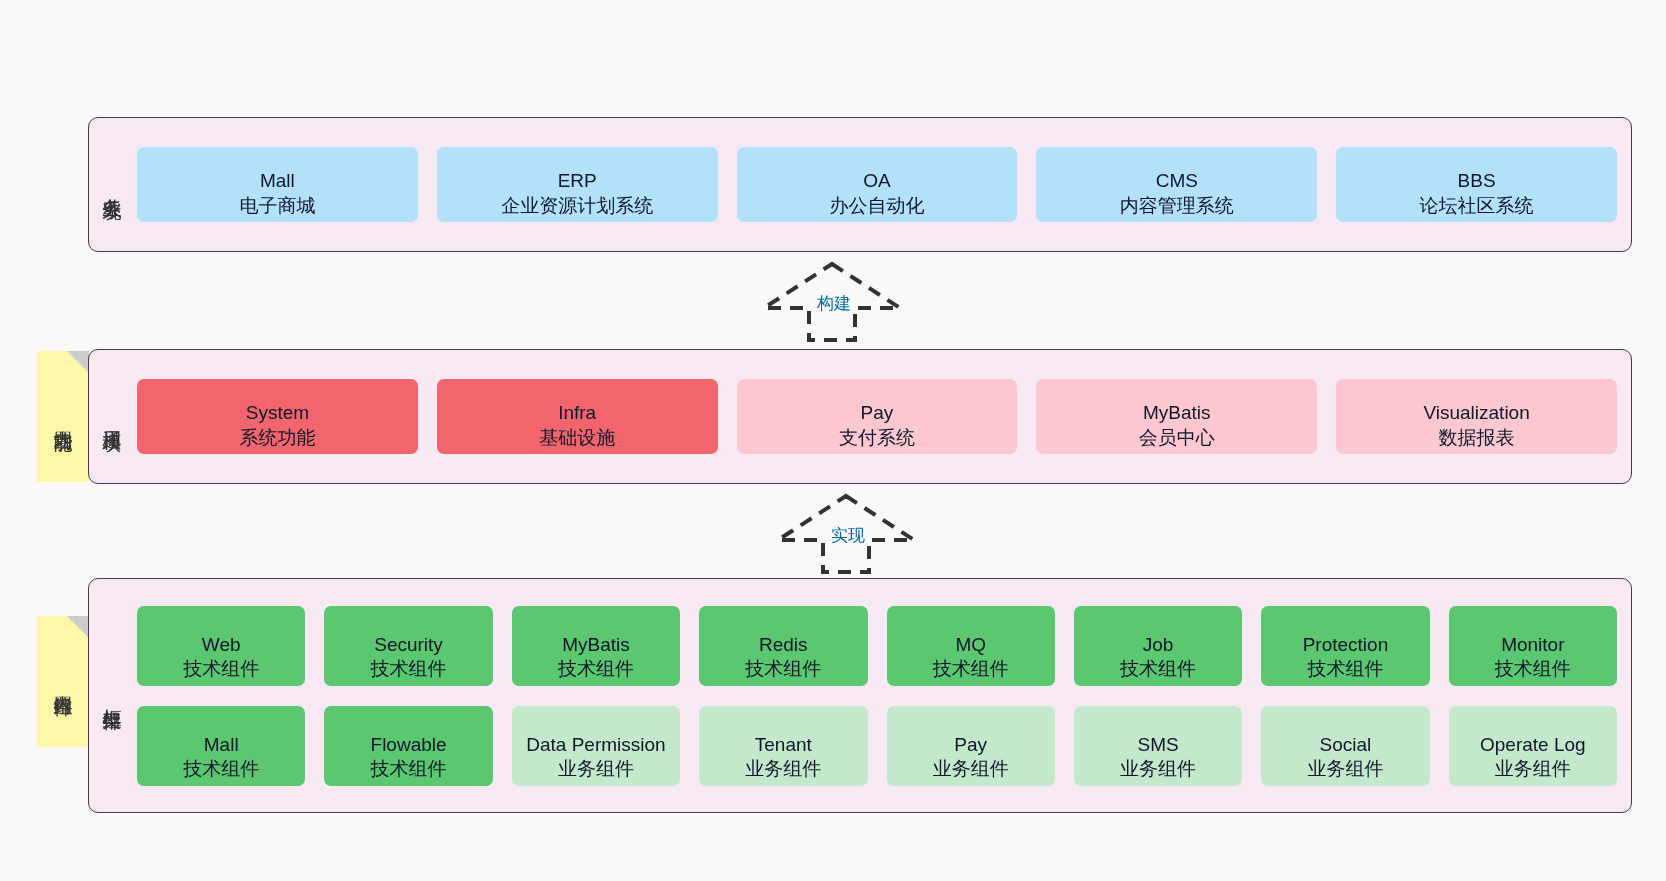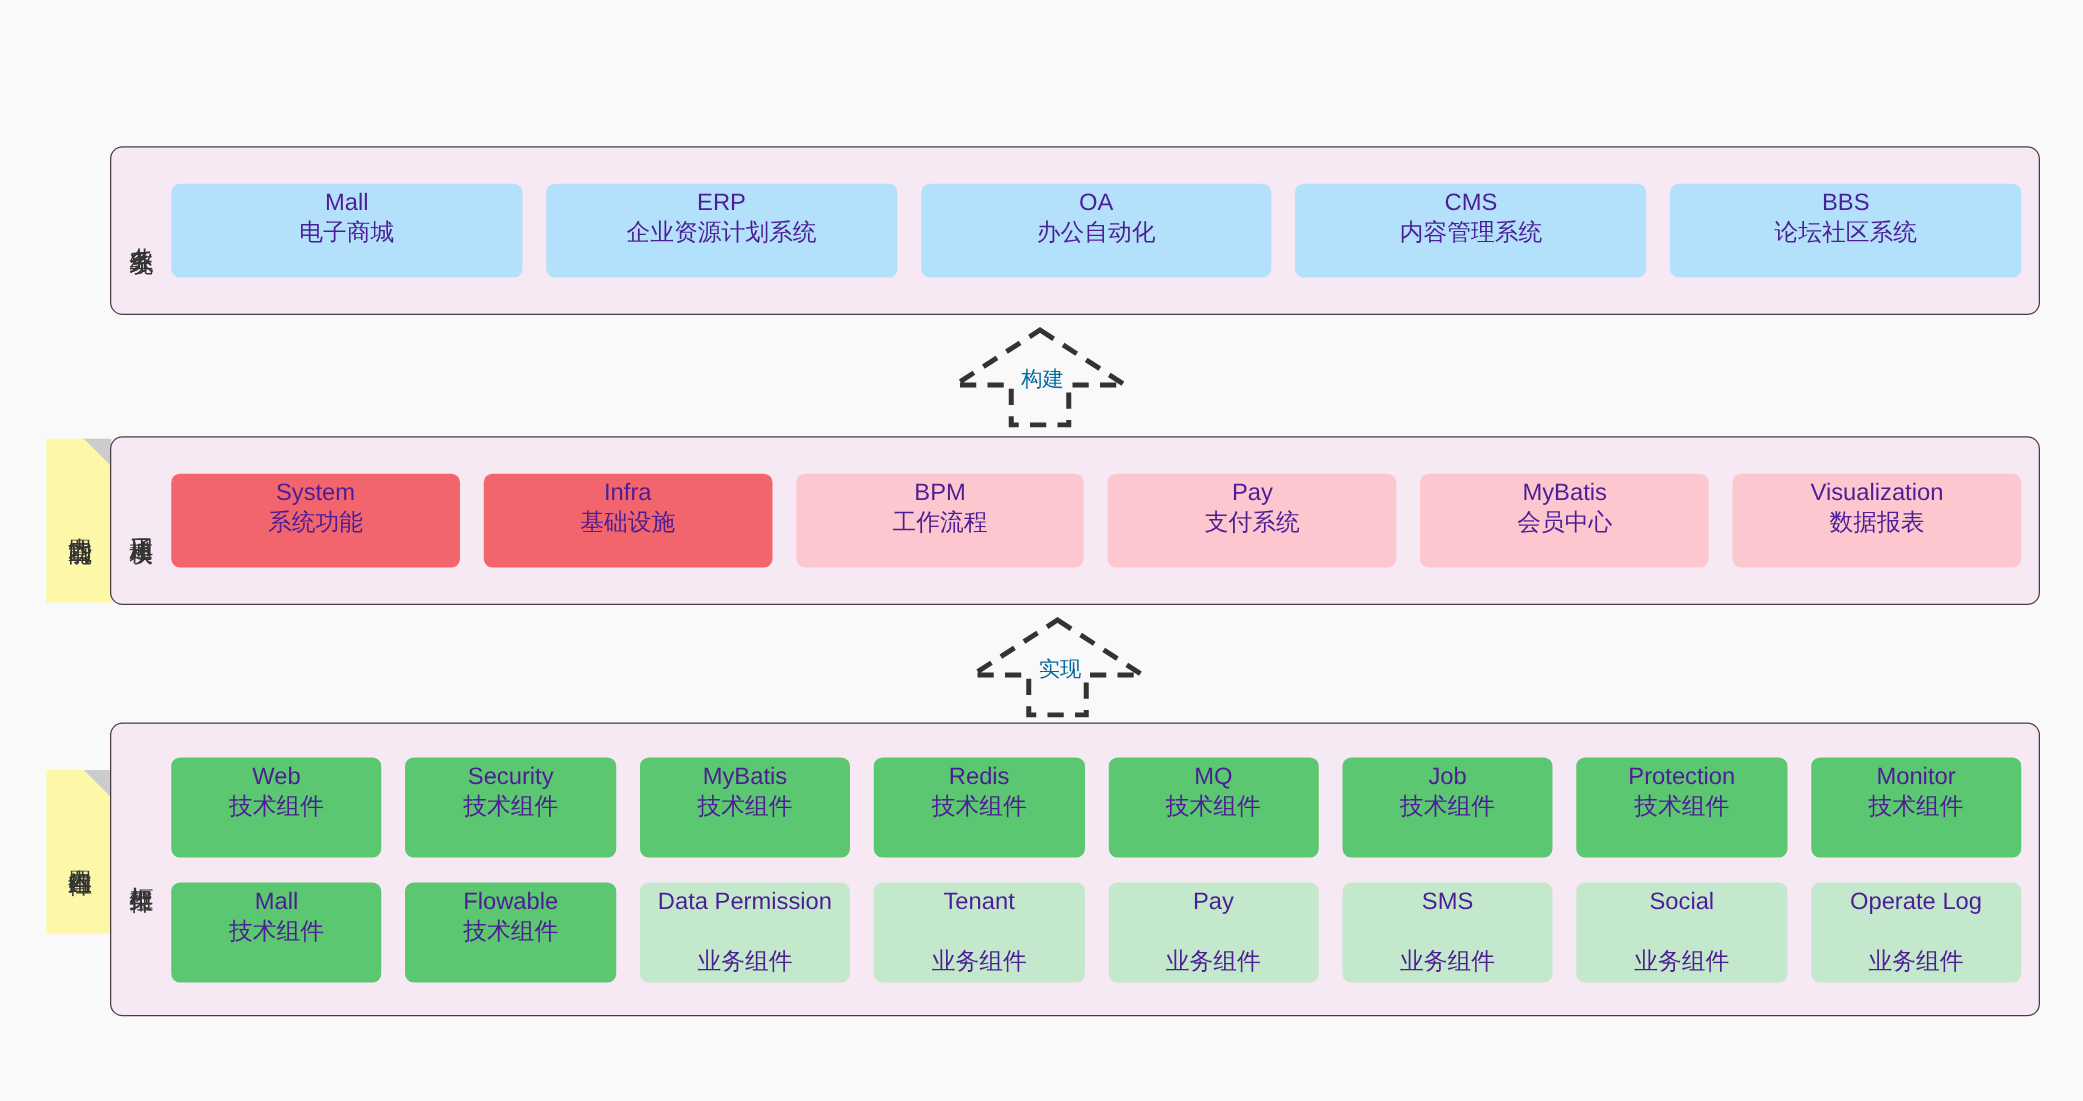--- a/index.html
+++ b/index.html
@@ -51,37 +51,37 @@
     flex-direction:row;
     gap:19px;
     align-items:stretch;
   }
   .cell{
     flex:1 1 0;
     border-radius:7px;
     display:flex;
     flex-direction:column;
     align-items:center;
-    justify-content:flex-start;
+    justify-content:flex-end;
     text-align:center;
     font-size:19px;
     line-height:1.28;
-    color:#4c1d95;
+    color:#0f172a;
     padding:4px 6px;
     box-sizing:border-box;
   }
   .cell .en{white-space:normal;}
   .cell .cn{white-space:nowrap;}
 
   
   .c-blue{background:#b3e0fb;}
   .c-red{background:#f2656c;}
   .c-pink{background:#fcc7cf;}
   .c-green{background:#5cc771;}
-  .c-green-light{background:#c3e8cb;gap:24px;}
+  .c-green-light{background:#c3e8cb;}
 
   
   #layer-business{left:88px;top:117px;width:1544px;height:135px;}
   #layer-business .cell{height:75px;}
   #layer-common{left:88px;top:349px;width:1544px;height:135px;}
   #layer-common .cell{height:75px;}
   #layer-framework{left:88px;top:578px;width:1544px;height:235px;}
   #layer-framework .cell{height:80px;}
 
   
@@ -176,24 +176,20 @@
       <div class="row" id="row-common">
           <div class="cell c-red">
             <div class="en">System</div>
             <div class="cn">系统功能</div>
           </div>
           <div class="cell c-red">
             <div class="en">Infra</div>
             <div class="cn">基础设施</div>
           </div>
           <div class="cell c-pink">
-            <div class="en">BPM</div>
-            <div class="cn">工作流程</div>
-          </div>
-          <div class="cell c-pink">
             <div class="en">Pay</div>
             <div class="cn">支付系统</div>
           </div>
           <div class="cell c-pink">
             <div class="en">MyBatis</div>
             <div class="cn">会员中心</div>
           </div>
           <div class="cell c-pink">
             <div class="en">Visualization</div>
             <div class="cn">数据报表</div>

